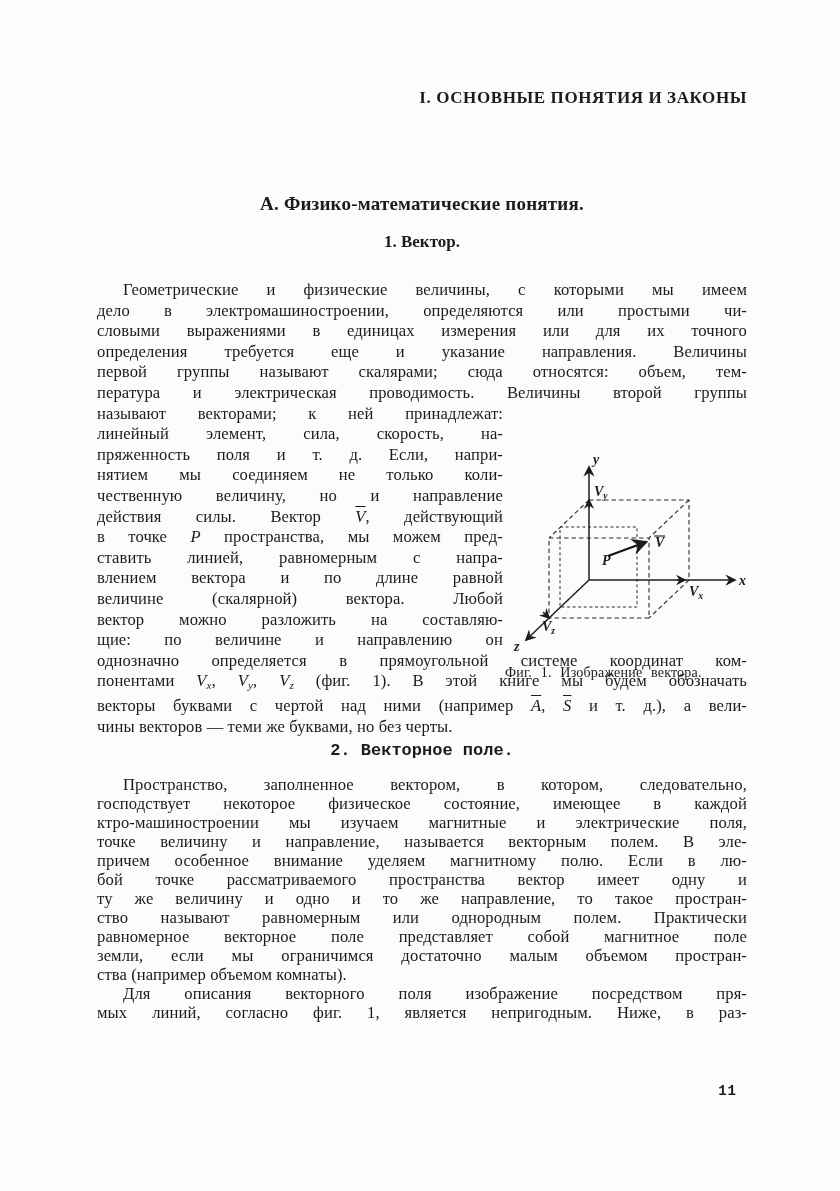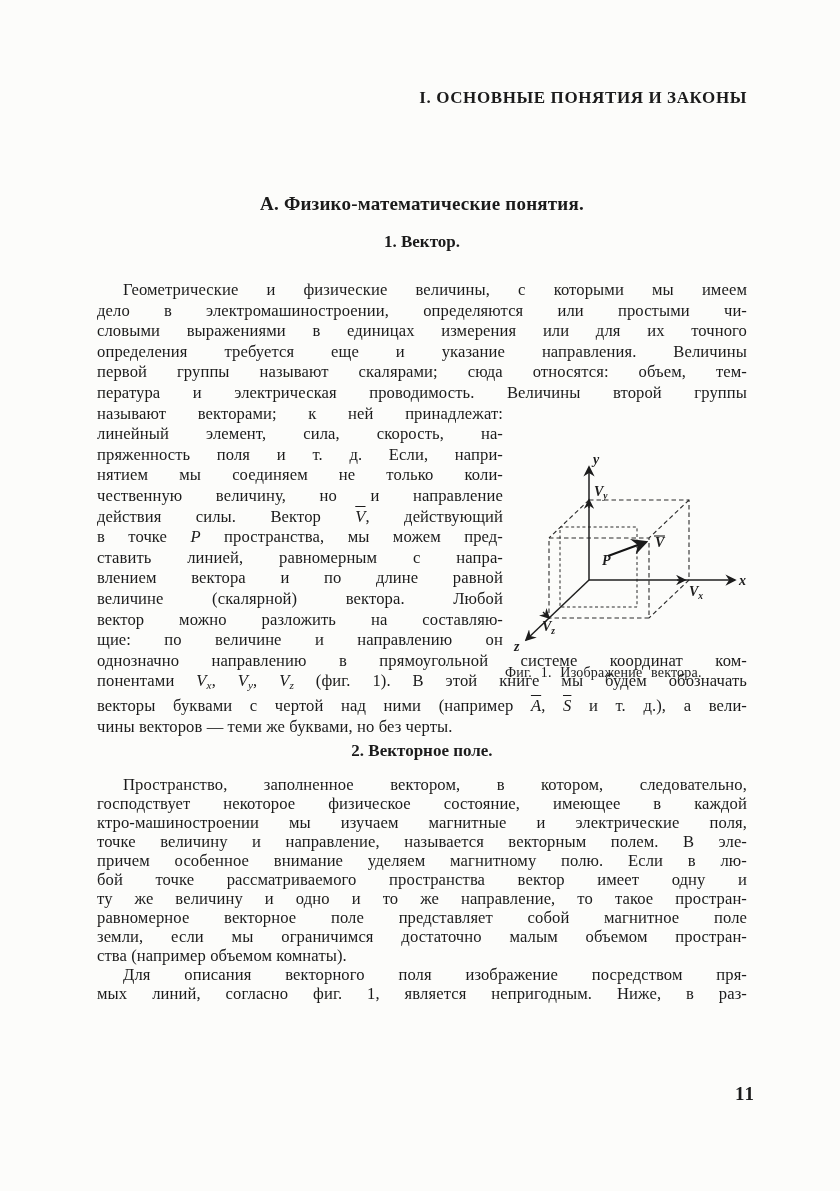--- a/index.html
+++ b/index.html
@@ -21,21 +21,21 @@
     letter-spacing:0.6px;line-height:20px;
   }
   h2.section{
     margin:84px 0 0 0;font-size:19px;font-weight:bold;text-align:center;
     letter-spacing:0.2px;line-height:24px;
   }
   h3.sub{
     margin:15px 0 0 0;font-size:17px;font-weight:bold;text-align:center;
     line-height:21px;
   }
-  h3.sub2{margin-top:3px;}
+  h3.sub2{margin-top:3px;font-family:Liberation Mono, monospace;}
   .para{margin:0;font-size:16.6px;letter-spacing:0.1px;}
   .p1{margin-top:28px;line-height:20.6px;}
   .p2{margin-top:14px;line-height:19px;}
   .p3{line-height:19px;}
   .tl{
     text-align:justify;
     text-align-last:justify;
     white-space:normal;
   }
   .tl.nw{width:406px;}
@@ -46,22 +46,22 @@
   .o{font-style:italic;text-decoration:overline;}
   .figure{
     position:absolute;left:505px;top:446px;width:248px;
   }
   .figure svg{display:block;}
   .figcap{
     margin-top:4px;font-size:14px;text-align:left;
     word-spacing:5px;letter-spacing:0.2px;
   }
   .pagenum{
-    position:absolute;top:1083px;right:85px;
-    font-size:19px;font-weight:bold;letter-spacing:1px;
+    position:absolute;top:1083px;right:103px;
+    font-size:14px;font-weight:bold;letter-spacing:1px;font-family:Liberation Mono, monospace;
   }
   .ax{stroke:#1f1f1f;stroke-width:1.5;fill:none;}
   .dsh{stroke:#2b2b2b;stroke-width:1.1;fill:none;stroke-dasharray:4.5 3;}
   .dsh2{stroke:#2b2b2b;stroke-width:1;fill:none;stroke-dasharray:3 2.6;}
   .vec{stroke:#141414;stroke-width:2.2;fill:none;}
   .tick{stroke:#1f1f1f;stroke-width:1.4;fill:none;}
   .flbl{font-family:"Liberation Serif",serif;font-style:italic;font-weight:600;
         font-size:14px;fill:#1c1c1c;}
   .flbl .subt{font-size:9.5px;}
   .ovl{stroke:#1c1c1c;stroke-width:1.1;}
@@ -89,36 +89,37 @@
       <div class="tl nw">пряженность поля и т. д. Если, напри-</div>
       <div class="tl nw">нятием мы соединяем не только коли-</div>
       <div class="tl nw">чественную величину, но и направление</div>
       <div class="tl nw"><span>действия силы. Вектор </span><span class="o">V</span><span>, действующий</span></div>
       <div class="tl nw"><span>в точке </span><span class="i">P</span><span> пространства, мы можем пред-</span></div>
       <div class="tl nw">ставить линией, равномерным с напра-</div>
       <div class="tl nw">влением вектора и по длине равной</div>
       <div class="tl nw">величине (скалярной) вектора. Любой</div>
       <div class="tl nw">вектор можно разложить на составляю-</div>
       <div class="tl nw">щие: по величине и направлению он</div>
-      <div class="tl">однозначно направлению в прямоугольной системе координат ком-</div>
+      <div class="tl">однозначно определяется в прямоугольной системе координат ком-</div>
       <div class="tl"><span>понентами </span><span class="i">V</span><span class="s">x</span><span>, </span><span class="i">V</span><span class="s">y</span><span>, </span><span class="i">V</span><span class="s">z</span><span> (фиг. 1). В этой книге мы будем обозначать</span></div>
       <div class="tl"><span>векторы буквами с чертой над ними (например </span><span class="o">A</span><span>, </span><span class="o">S</span><span> и т. д.), а вели-</span></div>
       <div class="tl end">чины векторов — теми же буквами, но без черты.</div>
     </div>
 
   <h3 class="sub sub2">2. Векторное поле.</h3>
 
   <div class="para p2">
       <div class="tl in">Пространство, заполненное вектором, в котором, следовательно,</div>
       <div class="tl">господствует некоторое физическое состояние, имеющее в каждой</div>
       <div class="tl">ктро-машиностроении мы изучаем магнитные и электрические поля,</div>
       <div class="tl">точке величину и направление, называется векторным полем. В эле-</div>
       <div class="tl">причем особенное внимание уделяем магнитному полю. Если в лю-</div>
       <div class="tl">бой точке рассматриваемого пространства вектор имеет одну и</div>
       <div class="tl">ту же величину и одно и то же направление, то такое простран-</div>
+      <div class="tl">ство называют равномерным или однородным полем. Практически</div>
       <div class="tl">равномерное векторное поле представляет собой магнитное поле</div>
       <div class="tl">земли, если мы ограничимся достаточно малым объемом простран-</div>
       <div class="tl end">ства (например объемом комнаты).</div>
     </div>
 
   <div class="para p3">
       <div class="tl in">Для описания векторного поля изображение посредством пря-</div>
       <div class="tl">мых линий, согласно фиг. 1, является непригодным.  Ниже, в раз-</div>
     </div>
 

